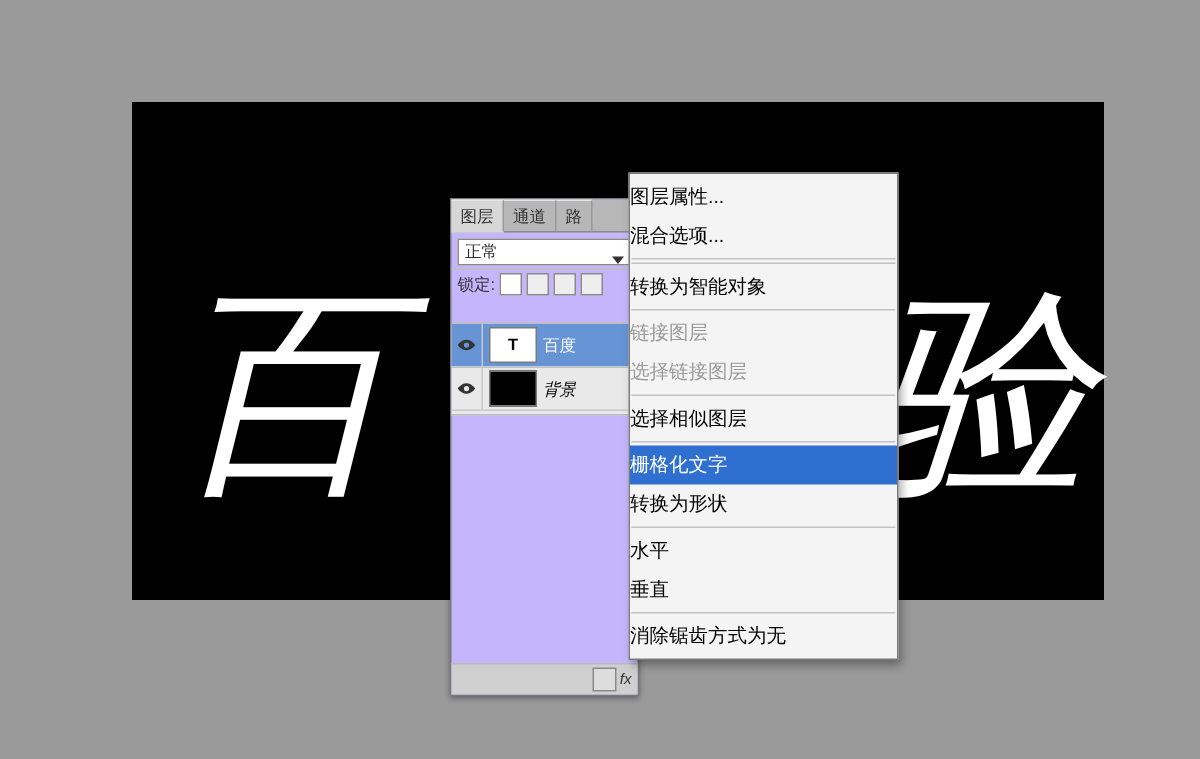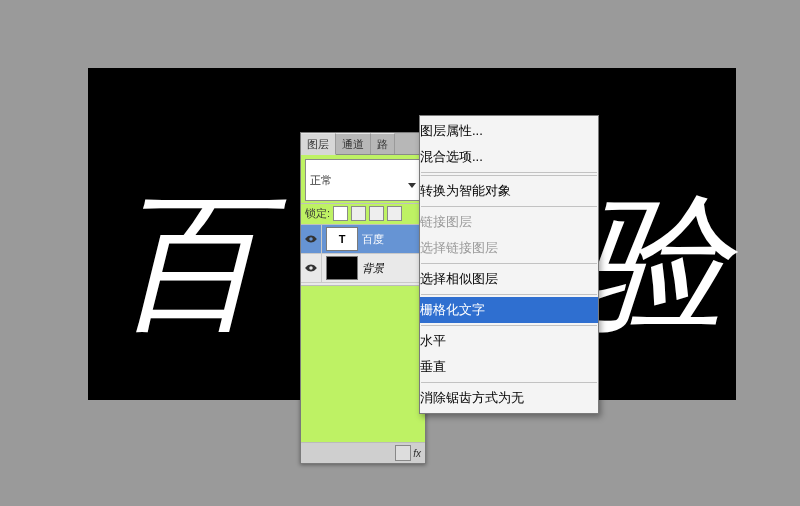--- a/index.html
+++ b/index.html
@@ -1,28 +1,28 @@
 <!DOCTYPE html>
 <html><head>
 <meta charset="utf-8">
 <style>
   html,body{margin:0;padding:0;width:800px;height:506px;background:#9a9a9a;font-family:"Microsoft YaHei","SimSun",sans-serif;font-size:12px;overflow:hidden}
   .stage{position:absolute;left:88px;top:68px;width:648px;height:332px;background:#000}
   .brush{position:absolute;color:#fff;font-family:"STXingkai","KaiTi","Brush Script MT",cursive;font-style:italic;white-space:nowrap;pointer-events:none}
   #b1{left:26px;top:120px;font-size:150px;line-height:150px}
   #b2{left:490px;top:120px;font-size:150px;line-height:150px}
   
-  .panel{position:absolute;left:300px;top:132px;width:124px;height:330px;background:#bef264;border:1px solid #7a7a7a;box-shadow:0 1px 4px rgba(0,0,0,.4)}
+  .panel{position:absolute;left:300px;top:132px;width:124px;height:330px;background:#c4b5fd;border:1px solid #7a7a7a;box-shadow:0 1px 4px rgba(0,0,0,.4)}
   .tabs{display:flex;background:#b7b7b7;border-bottom:1px solid #8a8a8a}
   .tab{padding:3px 6px 2px;font-size:11px;color:#333;border-right:1px solid #9a9a9a;border-top:1px solid #e6e6e6}
   .tab.active{background:#d7d7d7;border-bottom:1px solid #d7d7d7;margin-bottom:-1px}
   .moderow{display:flex;align-items:center;gap:4px;padding:4px 4px 2px;border-bottom:1px solid #bfbfbf}
-  .mode{flex:1;height:16px;background:#fff;border:1px solid #8a8a8a;padding:12px 4px;line-height:16px;font-size:11px;color:#333;display:flex;justify-content:space-between;align-items:flex-end}
+  .mode{flex:1;height:16px;background:#fff;border:1px solid #8a8a8a;padding:0 4px;line-height:16px;font-size:11px;color:#333;display:flex;justify-content:space-between;align-items:flex-end}
   .tri{width:0;height:0;border-left:4px solid transparent;border-right:4px solid transparent;border-top:5px solid #333}
-  .lockrow{display:flex;align-items:center;gap:3px;padding:2px 4px 3px;border-bottom:1px solid #bfbfbf;font-size:11px;color:#333}
+  .lockrow{display:flex;align-items:center;gap:3px;padding:2px 4px 18px;border-bottom:1px solid #bfbfbf;font-size:11px;color:#333}
   .lockbox{width:13px;height:13px;border:1px solid #8a8a8a;background:#eee}
   .lockbox.sel{background:#fff}
   .layers{background:#e9e9e9;border-bottom:1px solid #bbb;min-height:60px}
   .layer{display:flex;align-items:center;height:28px;border-bottom:1px solid #c9c9c9}
   .eye{width:20px;height:28px;border-right:1px solid #c9c9c9;display:flex;align-items:center;justify-content:center}
   .eye svg{width:14px;height:10px}
   .thumbshell{width:30px;height:22px;background:#fff;border:1px solid #7a7a7a;margin:0 4px;display:flex;align-items:center;justify-content:center;font-size:11px;font-weight:bold}
   .thumbshell.dark{background:#000}
   .lname{font-size:11px;color:#000;white-space:nowrap;overflow:hidden}
   .layer.sel{background:#6694d4}
@@ -99,18 +99,19 @@
     <div class="sep"></div>
     <div class="sep"></div>
     <div class="mi">转换为智能对象</div>
     <div class="sep"></div>
     <div class="mi dis">链接图层</div>
     <div class="mi dis">选择链接图层</div>
     <div class="sep"></div>
     <div class="mi">选择相似图层</div>
     <div class="sep"></div>
     <div class="mi sel">栅格化文字</div>
+    <div class="mi">转换为形状</div>
     <div class="sep"></div>
     <div class="mi">水平</div>
     <div class="mi">垂直</div>
     <div class="sep"></div>
     <div class="mi">消除锯齿方式为无</div>
   </div>
 
 </body></html>

